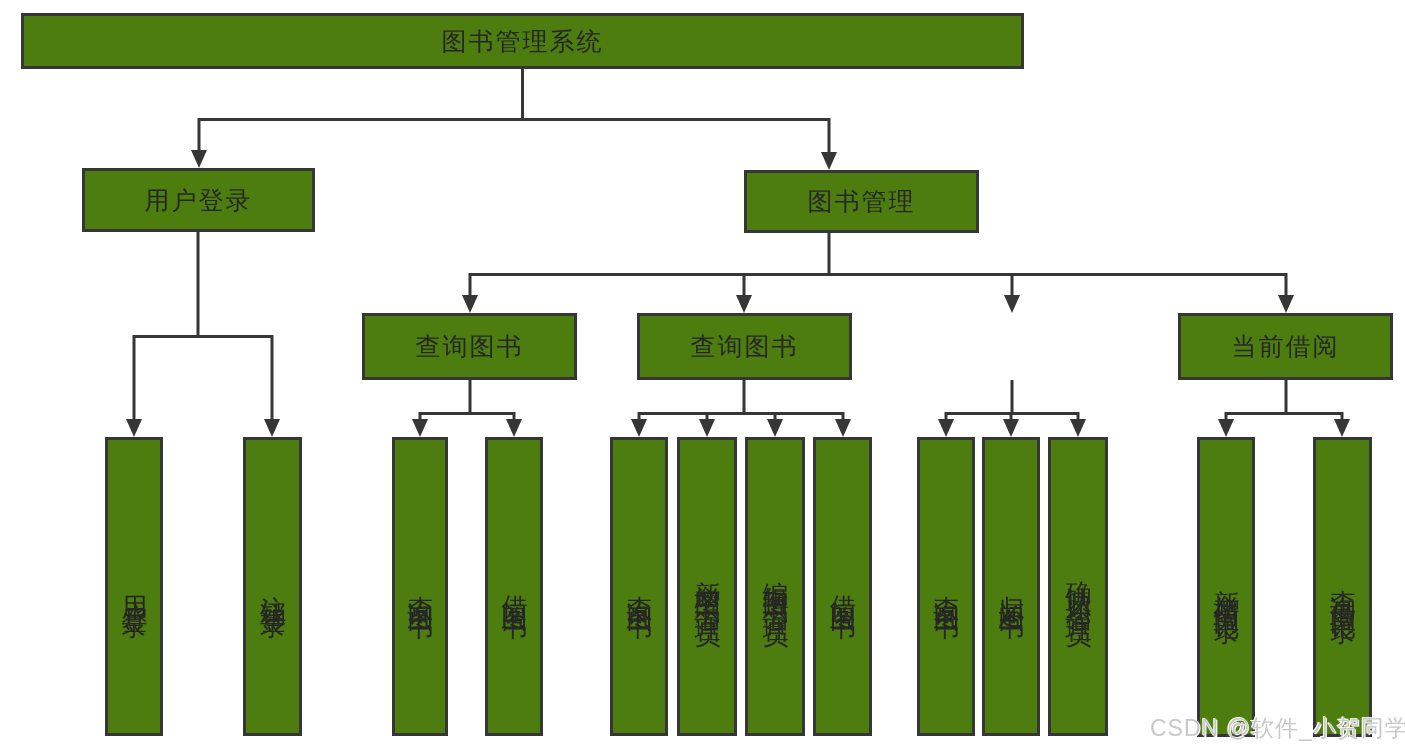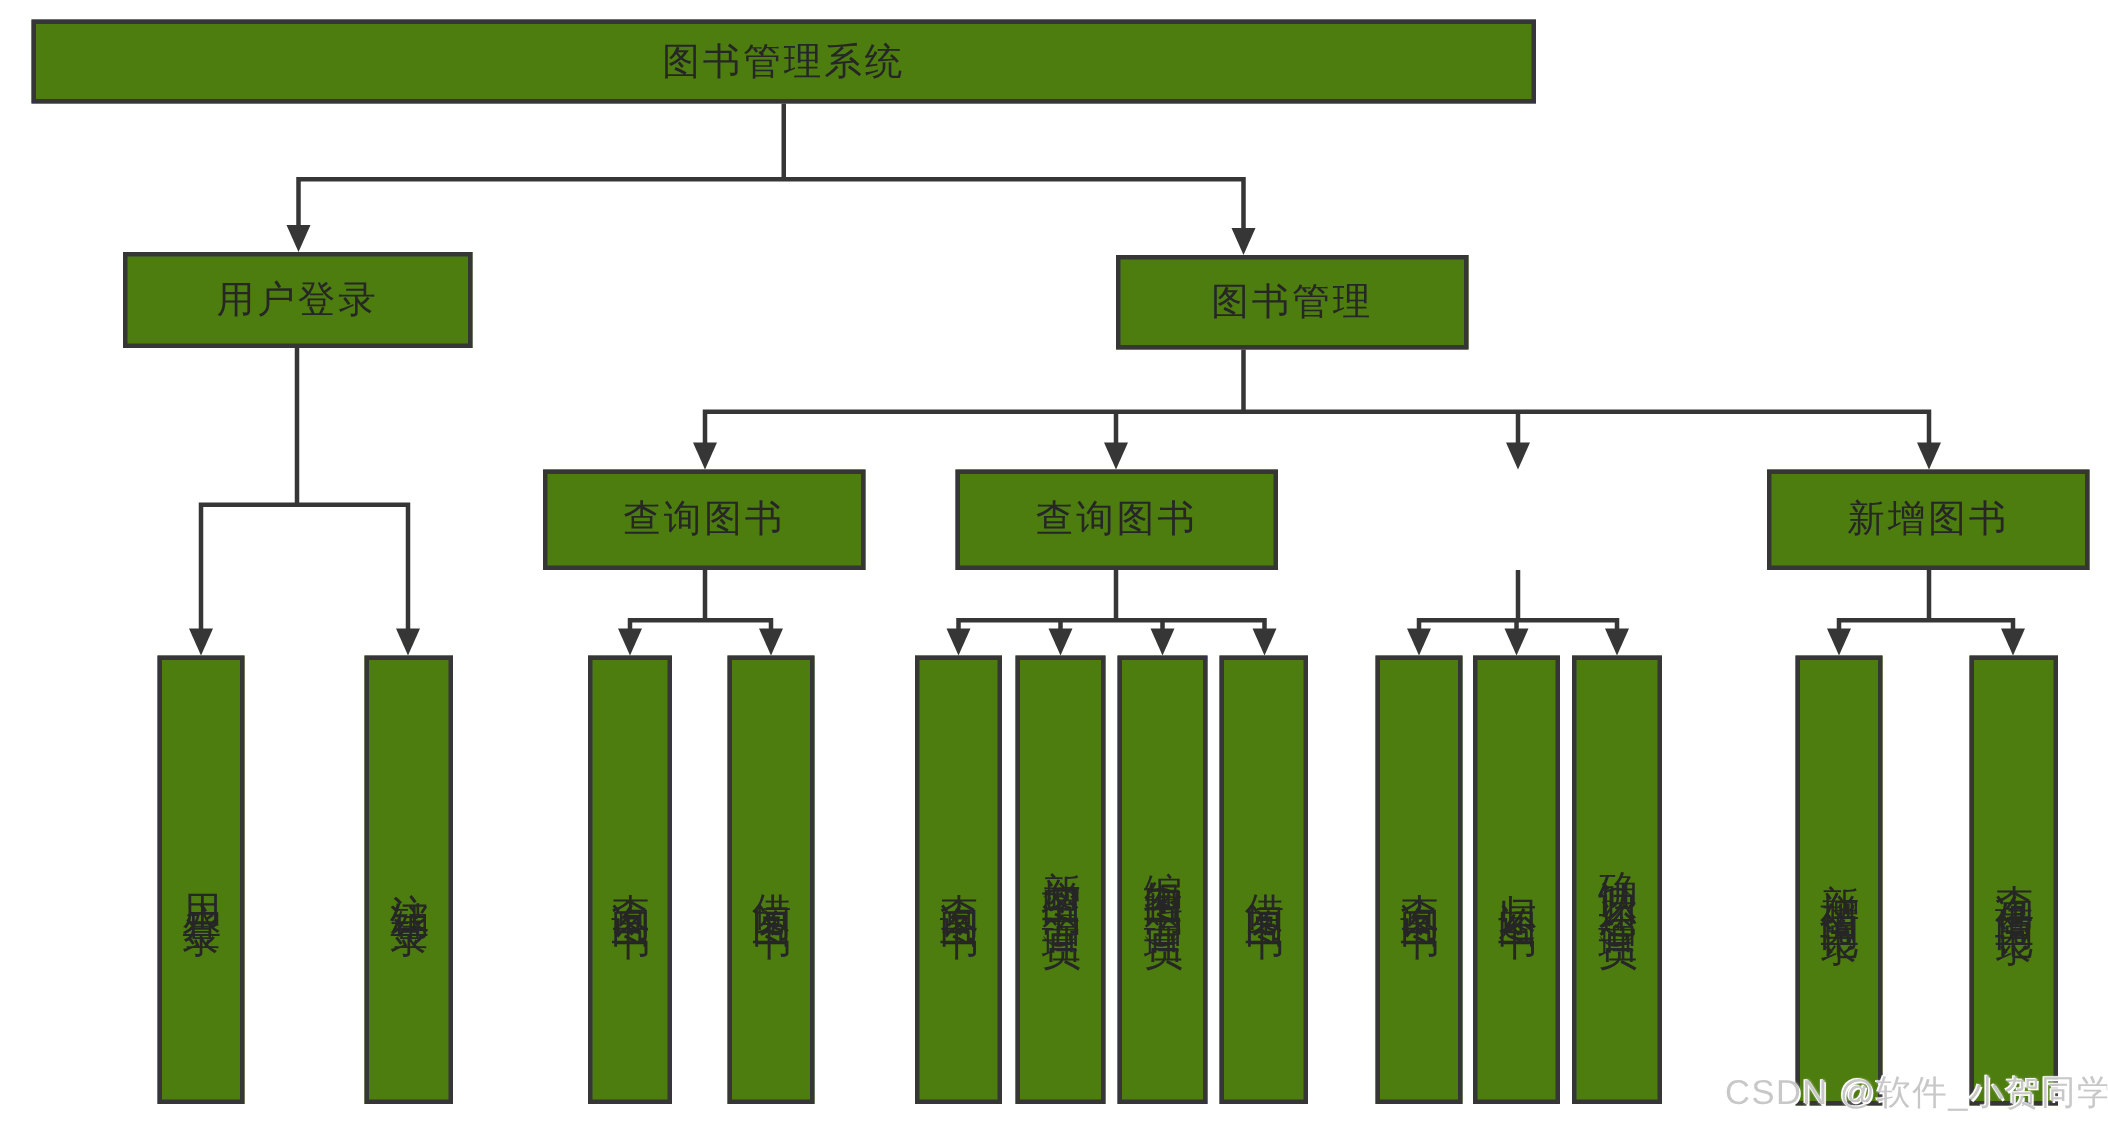--- a/index.html
+++ b/index.html
@@ -72,21 +72,21 @@
     <polygon points="1342,437 1334,419 1350,419"></polygon>
   </svg>
 
   <div class="box h" style="left:21px;top:13px;width:1003px;height:56px;">图书管理系统</div>
 
   <div class="box h" style="left:82px;top:168px;width:233px;height:64px;">用户登录</div>
   <div class="box h" style="left:712px;top:170px;width:235px;height:63px;margin-left:32px;">图书管理</div>
 
   <div class="box h" style="left:362px;top:313px;width:215px;height:67px;">查询图书</div>
   <div class="box h" style="left:637px;top:313px;width:215px;height:67px;">查询图书</div>
-  <div class="box h" style="left:1178px;top:313px;width:215px;height:67px;">新增图书</div>
+  <div class="box h" style="left:1178px;top:313px;width:215px;height:67px;">当前借阅</div>
 
   <div class="box v" style="left:105px;top:437px;width:58px;height:299px;">用户登录</div>
   <div class="box v" style="left:243px;top:437px;width:59px;height:299px;">注销登录</div>
 
   <div class="box v" style="left:392px;top:437px;width:56px;height:299px;">查询图书</div>
   <div class="box v" style="left:485px;top:437px;width:58px;height:299px;">借阅图书</div>
 
   <div class="box v" style="left:610px;top:437px;width:58px;height:299px;">查询图书</div>
   <div class="box v" style="left:677px;top:437px;width:60px;height:299px;">新增图书（管理员）</div>
   <div class="box v" style="left:745px;top:437px;width:60px;height:299px;">编辑图书（管理员）</div>

